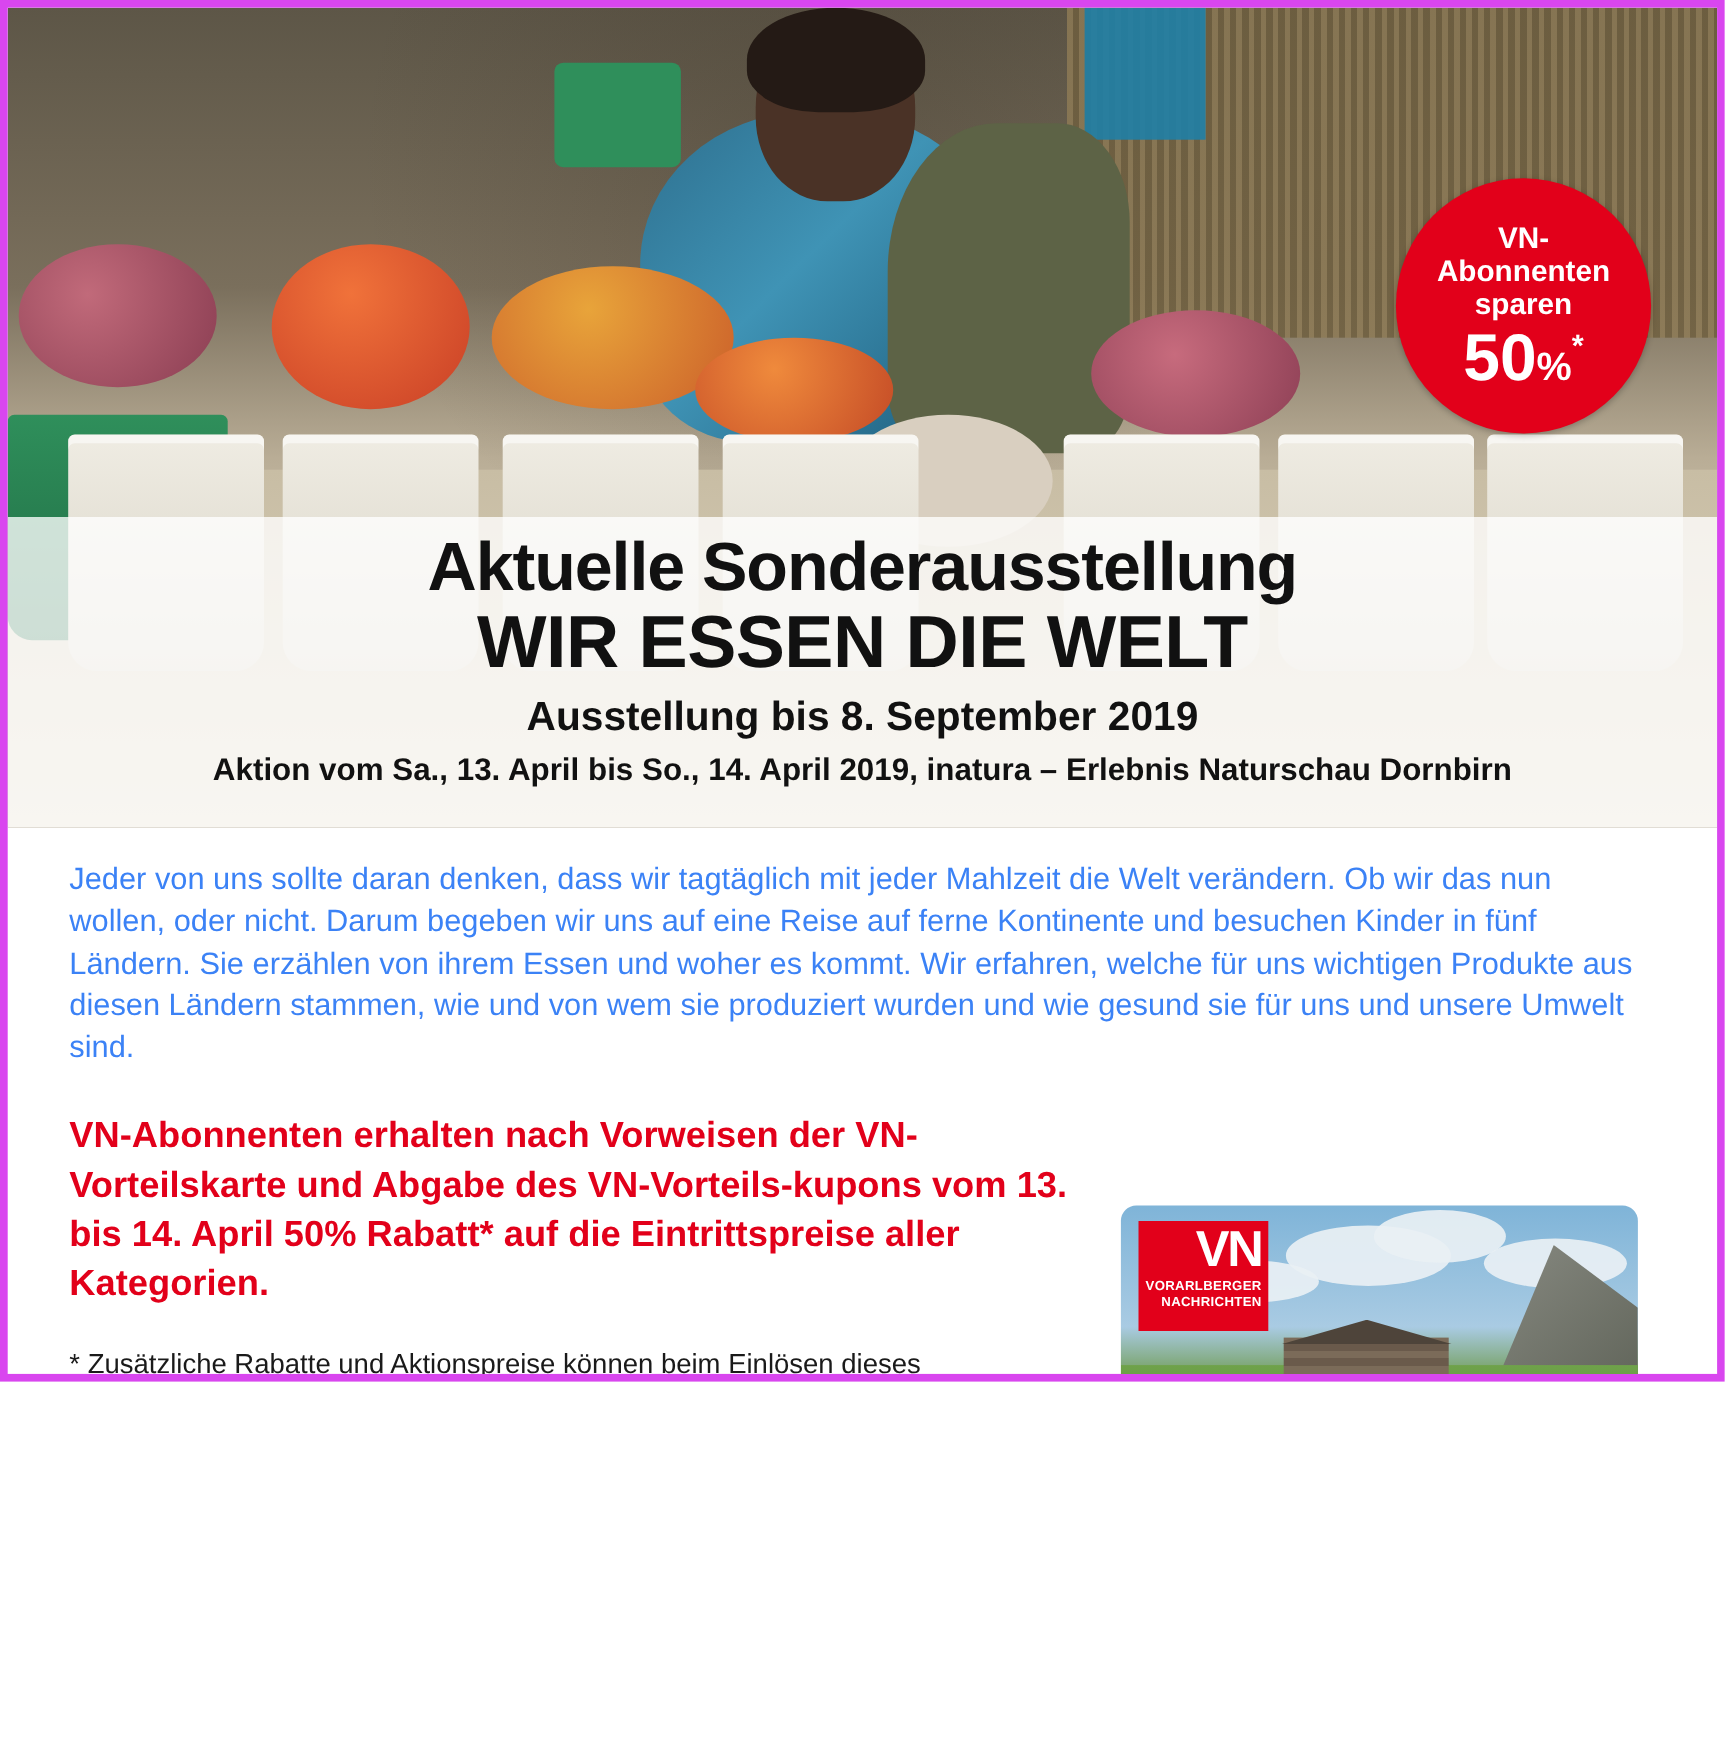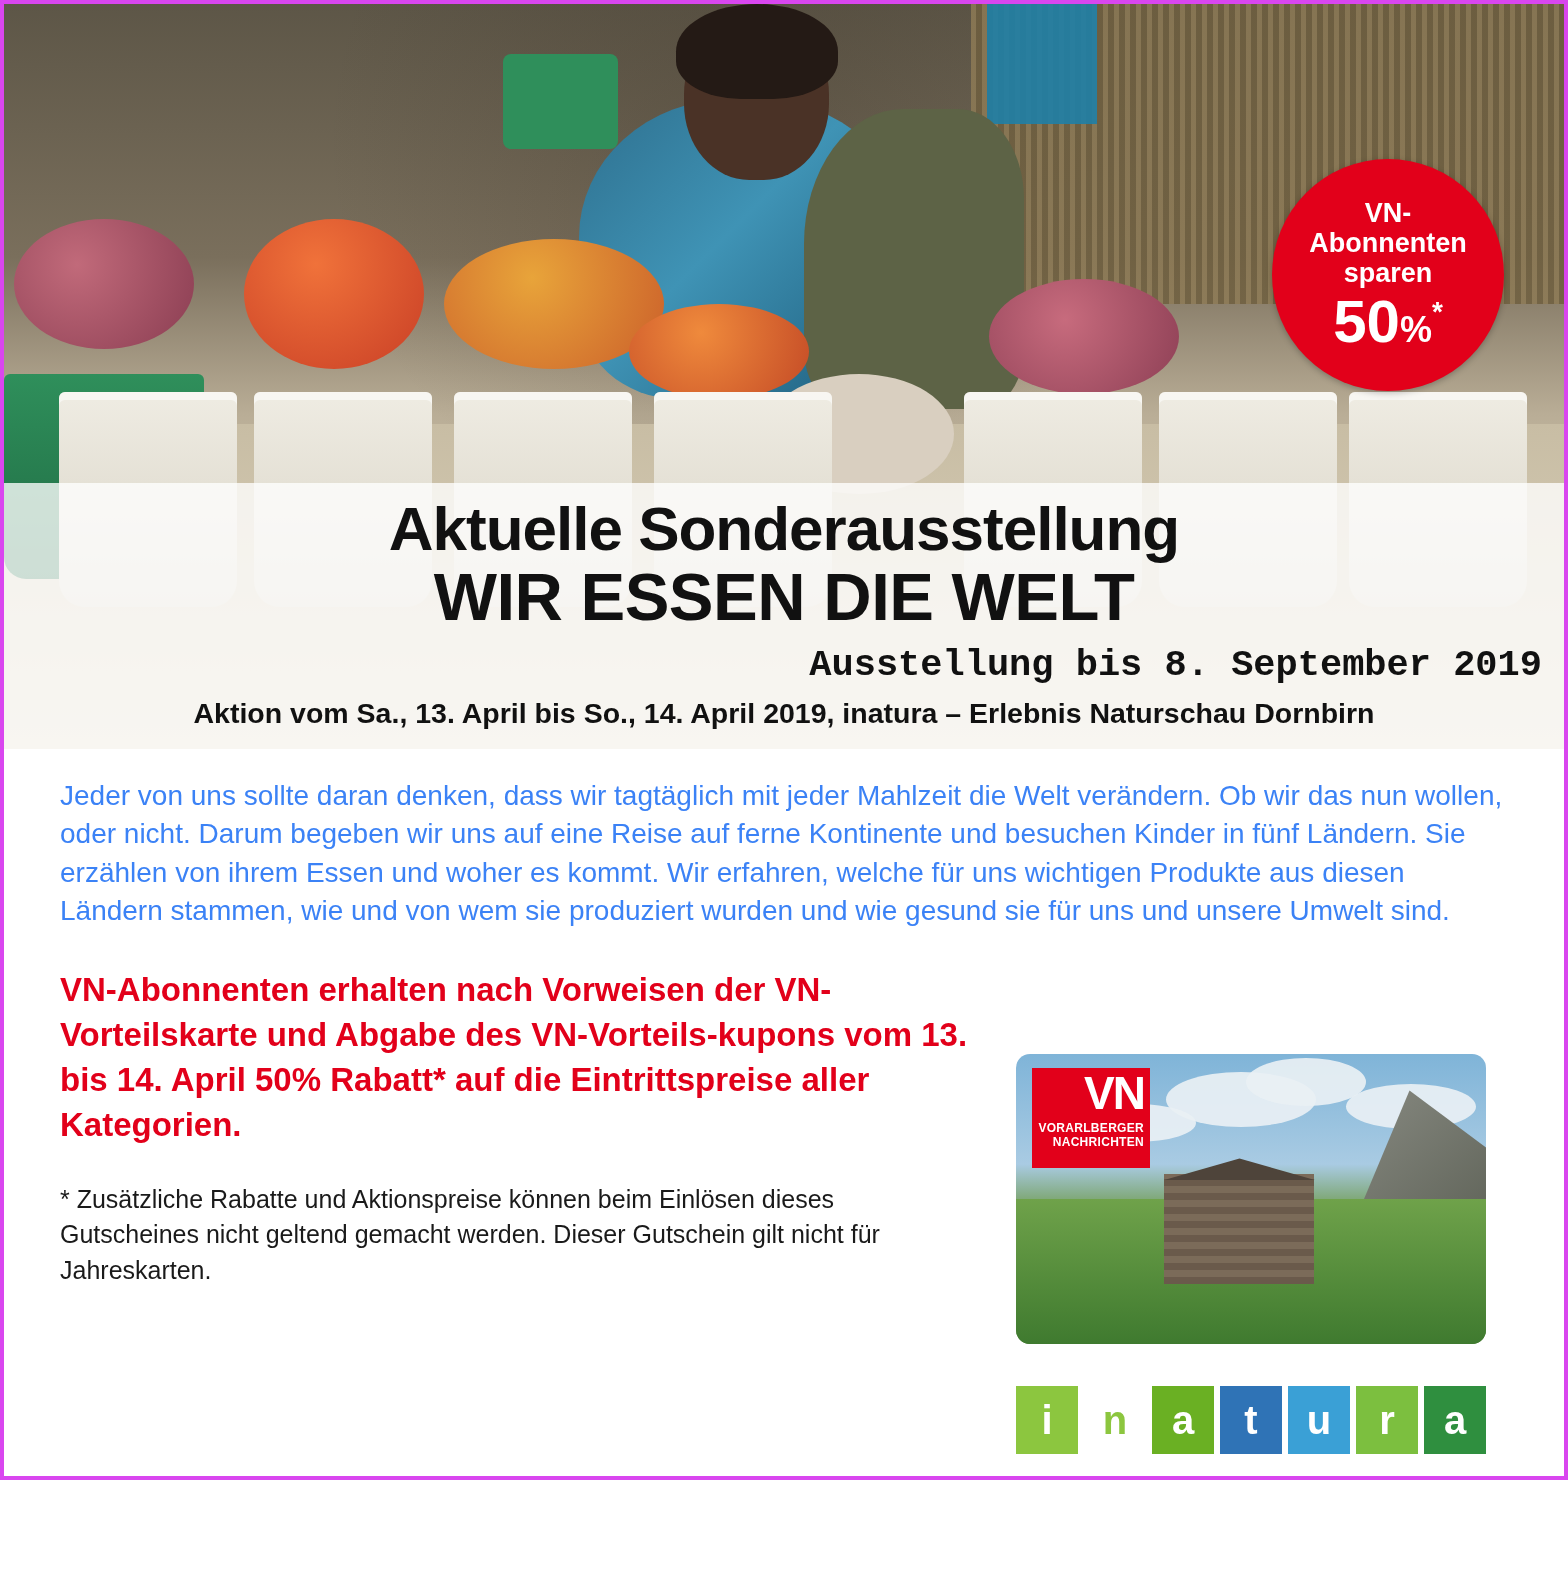--- a/index.html
+++ b/index.html
@@ -4,23 +4,23 @@
 <style>
   html,body{margin:0;padding:0;}
   body{
     width:1568px;height:1588px;
     font-family:"Liberation Sans", sans-serif;
     background:#ffffff;
     overflow:hidden;
   }
   .ad{
     position:relative;
-    width:1568px;height:1480px;
+    width:1568px;height:1256px;
     box-sizing:border-box;
-    border:4px solid #d946ef;
+    border:7px solid #d946ef;
     background:#fff;
     overflow:hidden;
   }
 
   
   .hero{
     position:relative;
     height:745px;
     overflow:hidden;
     background:#6d6356;
@@ -88,34 +88,34 @@
   .b5{left:960px;} .b6{left:1155px;} .b7{left:1345px;}
   .bucket-green{
     position:absolute;left:0px;top:370px;width:200px;height:205px;border-radius:6px 6px 22px 22px;
     background:linear-gradient(to bottom,#2f8f5b,#1f6b43);
   }
 
   
   .hero-overlay{
     position:absolute;left:0;right:0;bottom:0;
     background:rgba(255,255,255,.78);
-    padding:14px 22px 20px 22px;
+    padding:14px 22px 36px 22px;
     box-sizing:border-box;
   }
   .hl1{
     font-size:62px;line-height:1.02;font-weight:bold;color:#111;
     text-align:center;letter-spacing:-1px;margin:0 0 2px 0;
   }
   .hl2{
     font-size:67px;line-height:1.02;font-weight:bold;color:#111;
     text-align:center;letter-spacing:-.5px;margin:0 0 14px 0;
   }
   .hl3{
     font-size:37px;line-height:1.1;font-weight:bold;color:#111;
-    text-align:right;margin:0 0 12px 0;font-family:Liberation Mono, monospace;
+    text-align:center;margin:0 0 12px 0;
   }
   .hl4{
     font-size:28.5px;line-height:1.1;font-weight:bold;color:#111;
     text-align:center;margin:0;
   }
 
   
   .badge{
     position:absolute;right:60px;top:155px;
     width:232px;height:232px;border-radius:50%;

